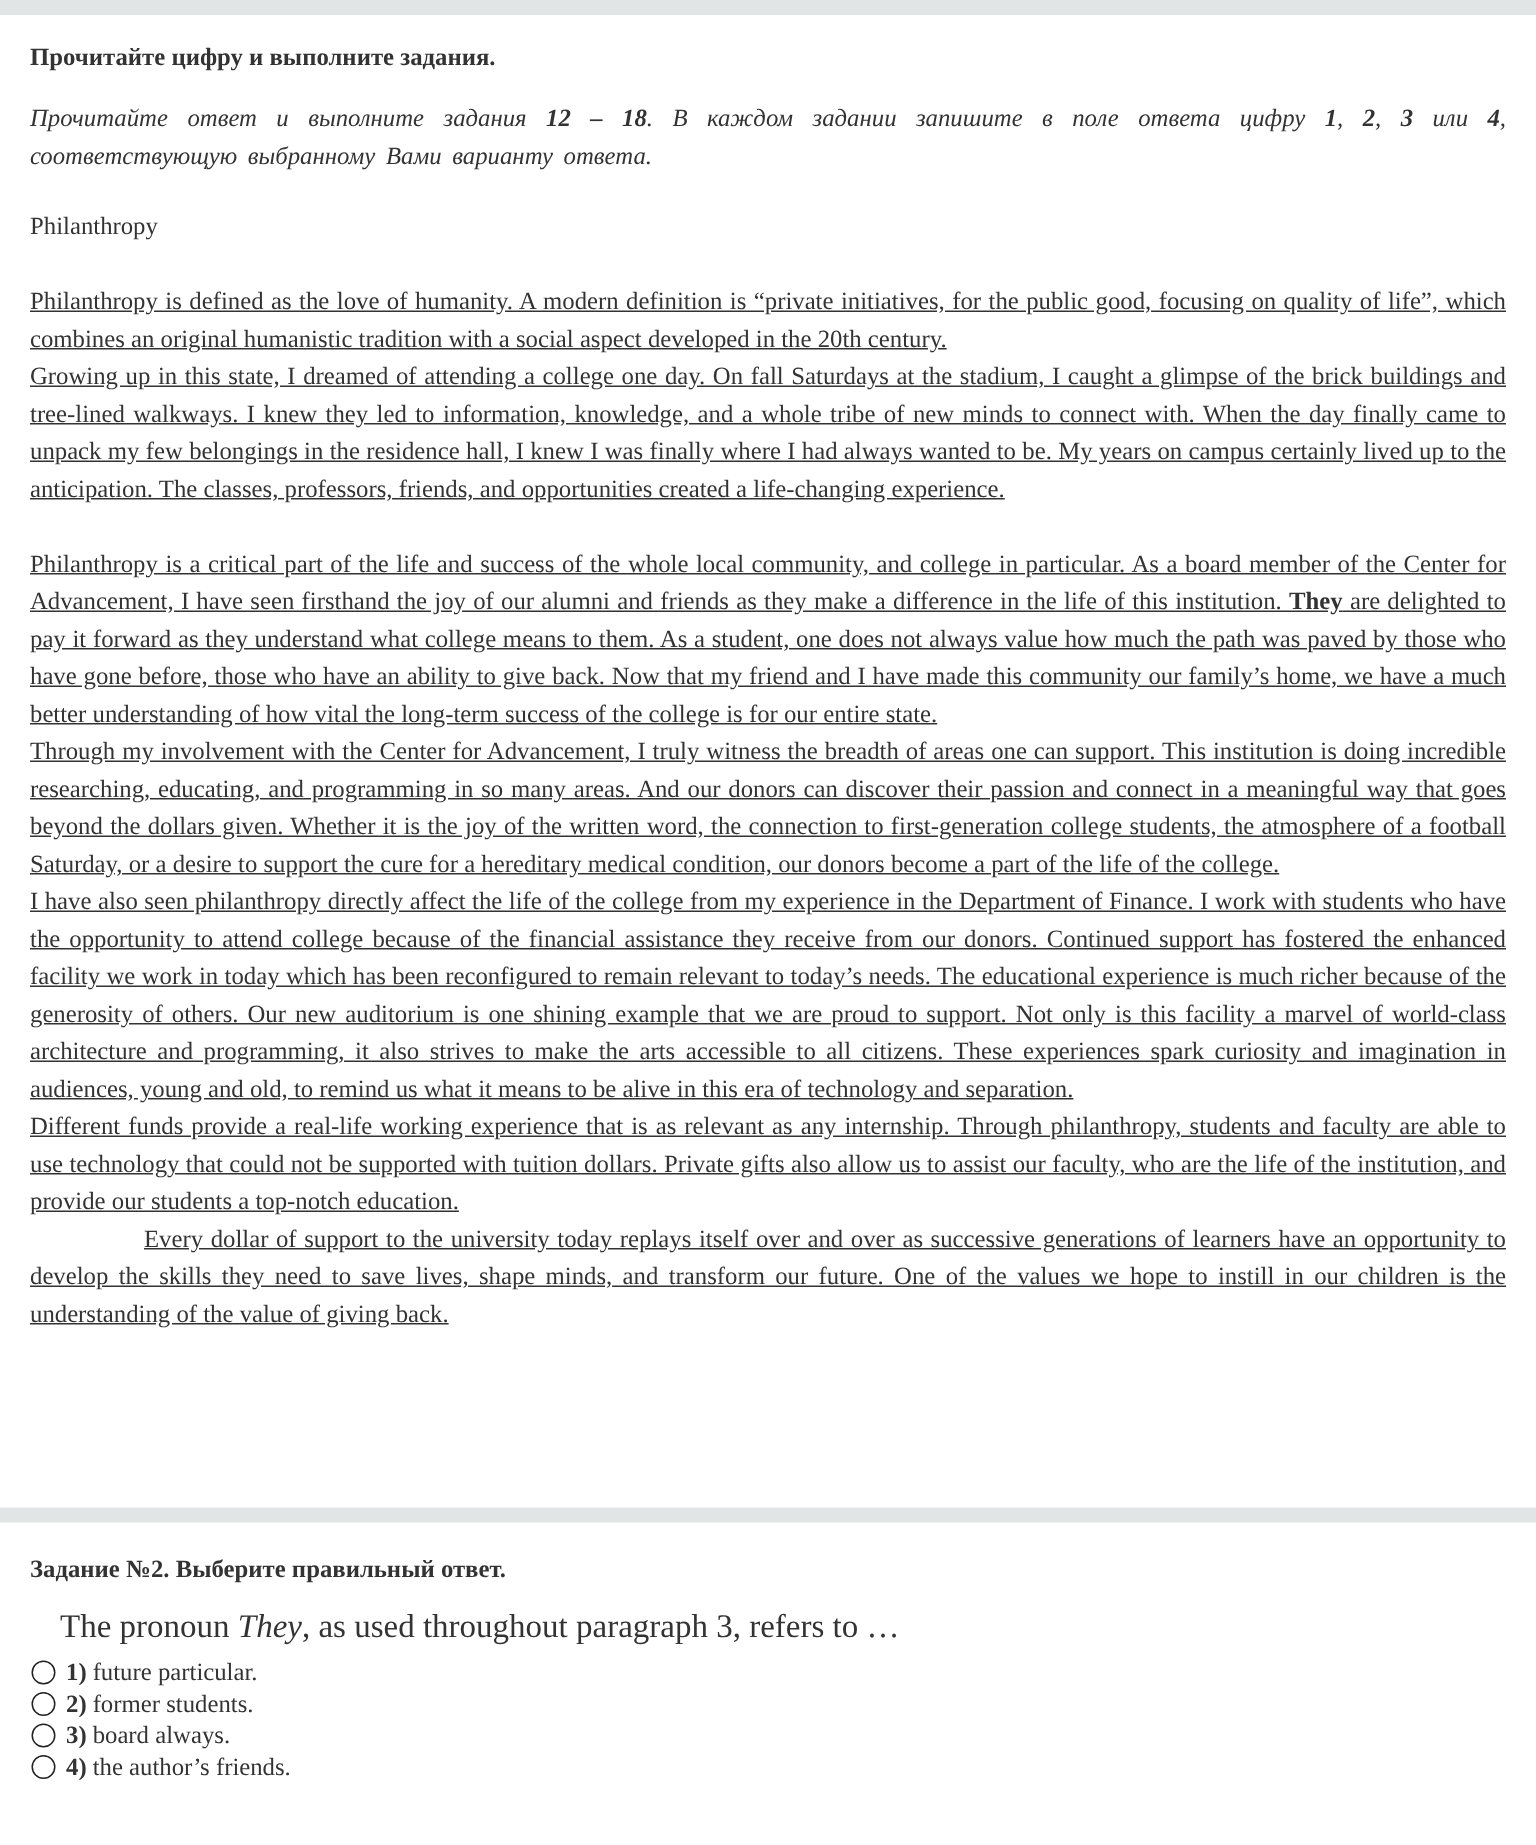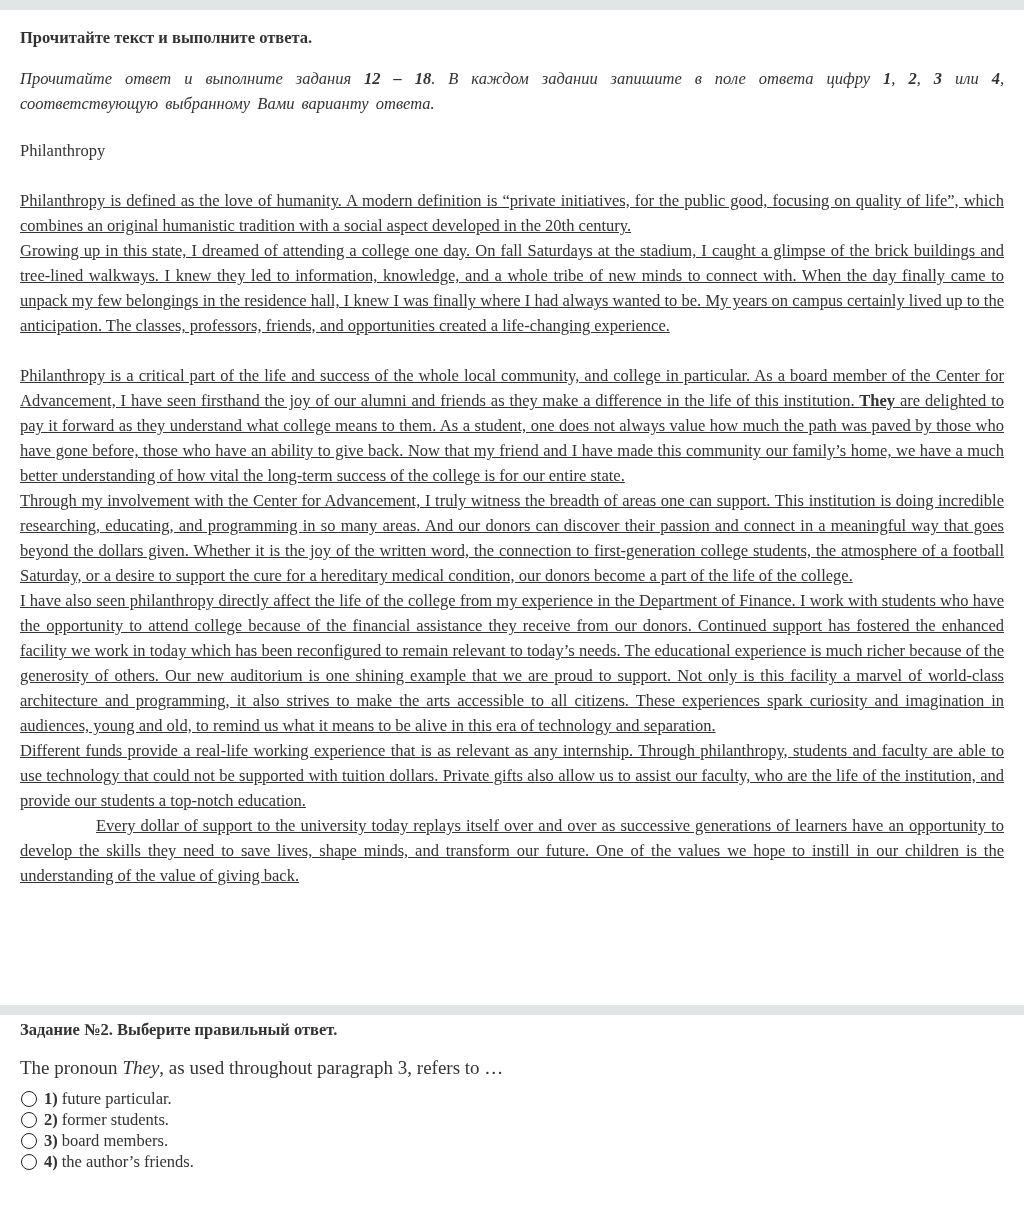--- a/index.html
+++ b/index.html
@@ -14,21 +14,21 @@
     }
     .band {
       height: 10px;
       background: #e1e5e6;
       width: 100%;
     }
     .card {
       padding: 0 20px;
     }
     .card-1 { height: 995px; padding-top: 17px; }
-    .card-2 { padding-top: 4px; }
+    .card-2 { padding-top: 20px; }
     .instr-title {
       font-weight: bold;
       font-size: 16.5px;
       line-height: 22px;
       color: #333;
     }
     .instr-text {
       margin-top: 17px;
       font-style: italic;
       text-align: justify;
@@ -57,23 +57,24 @@
     .passage p.indent { text-indent: 76px; }
     .passage b { font-weight: bold; }
     .q-title {
       font-weight: bold;
       font-size: 16.5px;
       line-height: 22px;
       color: #333;
     }
     .q-text {
       margin-top: 16px;
-      font-size: 19px;
+      font-size: 22px;
       line-height: 22px;
       color: #333;
+      margin-left: 20px;
     }
     .q-text i { font-style: italic; }
     .options {
       margin-top: 9px;
       list-style: none;
     }
     .option {
       display: flex;
       align-items: center;
       height: 21px;
@@ -91,21 +92,21 @@
       margin-left: 1px;
     }
     .opt-num { font-weight: bold; margin-right: 4px; }
   </style>
 </head>
 <body>
 
 <div class="band"></div>
 
 <section class="card card-1">
-  <div class="instr-title">Прочитайте текст и выполните ответа.</div>
+  <div class="instr-title">Прочитайте цифру и выполните задания.</div>
   <div class="instr-text"><span>Прочитайте ответ и выполните задания </span><b>12 – 18</b><span>. В каждом задании запишите в поле ответа цифру </span><b>1</b><span>, </span><b>2</b><span>, </span><b>3</b><span> или </span><b>4</b><span>, соответствующую выбранному Вами варианту ответа.</span></div>
 
   <div class="text-title">Philanthropy</div>
 
   <div class="passage">
     <p>Philanthropy is defined as the love of humanity. A modern definition is “private initiatives, for the public good, focusing on quality of life”, which combines an original humanistic tradition with a social aspect developed in the 20th century.</p>
     <p>Growing up in this state, I dreamed of attending a college one day. On fall Saturdays at the stadium, I caught a glimpse of the brick buildings and tree-lined walkways. I knew they led to information, knowledge, and a whole tribe of new minds to connect with. When the day finally came to unpack my few belongings in the residence hall, I knew I was finally where I had always wanted to be. My years on campus certainly lived up to the anticipation. The classes, professors, friends, and opportunities created a life-changing experience.</p>
     <p class="gap"><span>Philanthropy is a critical part of the life and success of the whole local community, and college in particular. As a board member of the Center for Advancement, I have seen firsthand the joy of our alumni and friends as they make a difference in the life of this institution. </span><b>They</b><span> are delighted to pay it forward as they understand what college means to them.  As a student, one does not always value how much the path was paved by those who have gone before, those who have an ability to give back. Now that my friend and I have made this community our family’s home, we have a much better understanding of how vital the long-term success of the college is for our entire state.</span></p>
     <p>Through my involvement with the Center for Advancement, I truly witness the breadth of areas one can support. This institution is doing incredible researching, educating, and programming in so many areas. And our donors can discover their passion and connect in a meaningful way that goes beyond the dollars given. Whether it is the joy of the written word, the connection to first-generation college students, the atmosphere of a football Saturday, or a desire to support the cure for a hereditary medical condition, our donors become a part of the life of the college.</p>
     <p>I have also seen philanthropy directly affect the life of the college from my experience in the Department of Finance. I work with students who have the opportunity to attend college because of the financial assistance they receive from our donors. Continued support has fostered the enhanced facility we work in today which has been reconfigured to remain relevant to today’s needs. The educational experience is much richer because of the generosity of others. Our new auditorium is one shining example that we are proud to support. Not only is this facility a marvel of world-class architecture and programming, it also strives to make the arts accessible to all citizens. These experiences spark curiosity and imagination in audiences, young and old, to remind us what it means to be alive in this era of technology and separation.</p>
@@ -127,21 +128,21 @@
       <span>future particular.</span>
     </li>
     <li class="option">
       <span class="radio"></span>
       <span class="opt-num">2)</span>
       <span>former students.</span>
     </li>
     <li class="option">
       <span class="radio"></span>
       <span class="opt-num">3)</span>
-      <span>board members.</span>
+      <span>board always.</span>
     </li>
     <li class="option">
       <span class="radio"></span>
       <span class="opt-num">4)</span>
       <span>the author’s friends.</span>
     </li>
   </ul>
 </section>
 
 </body></html>

